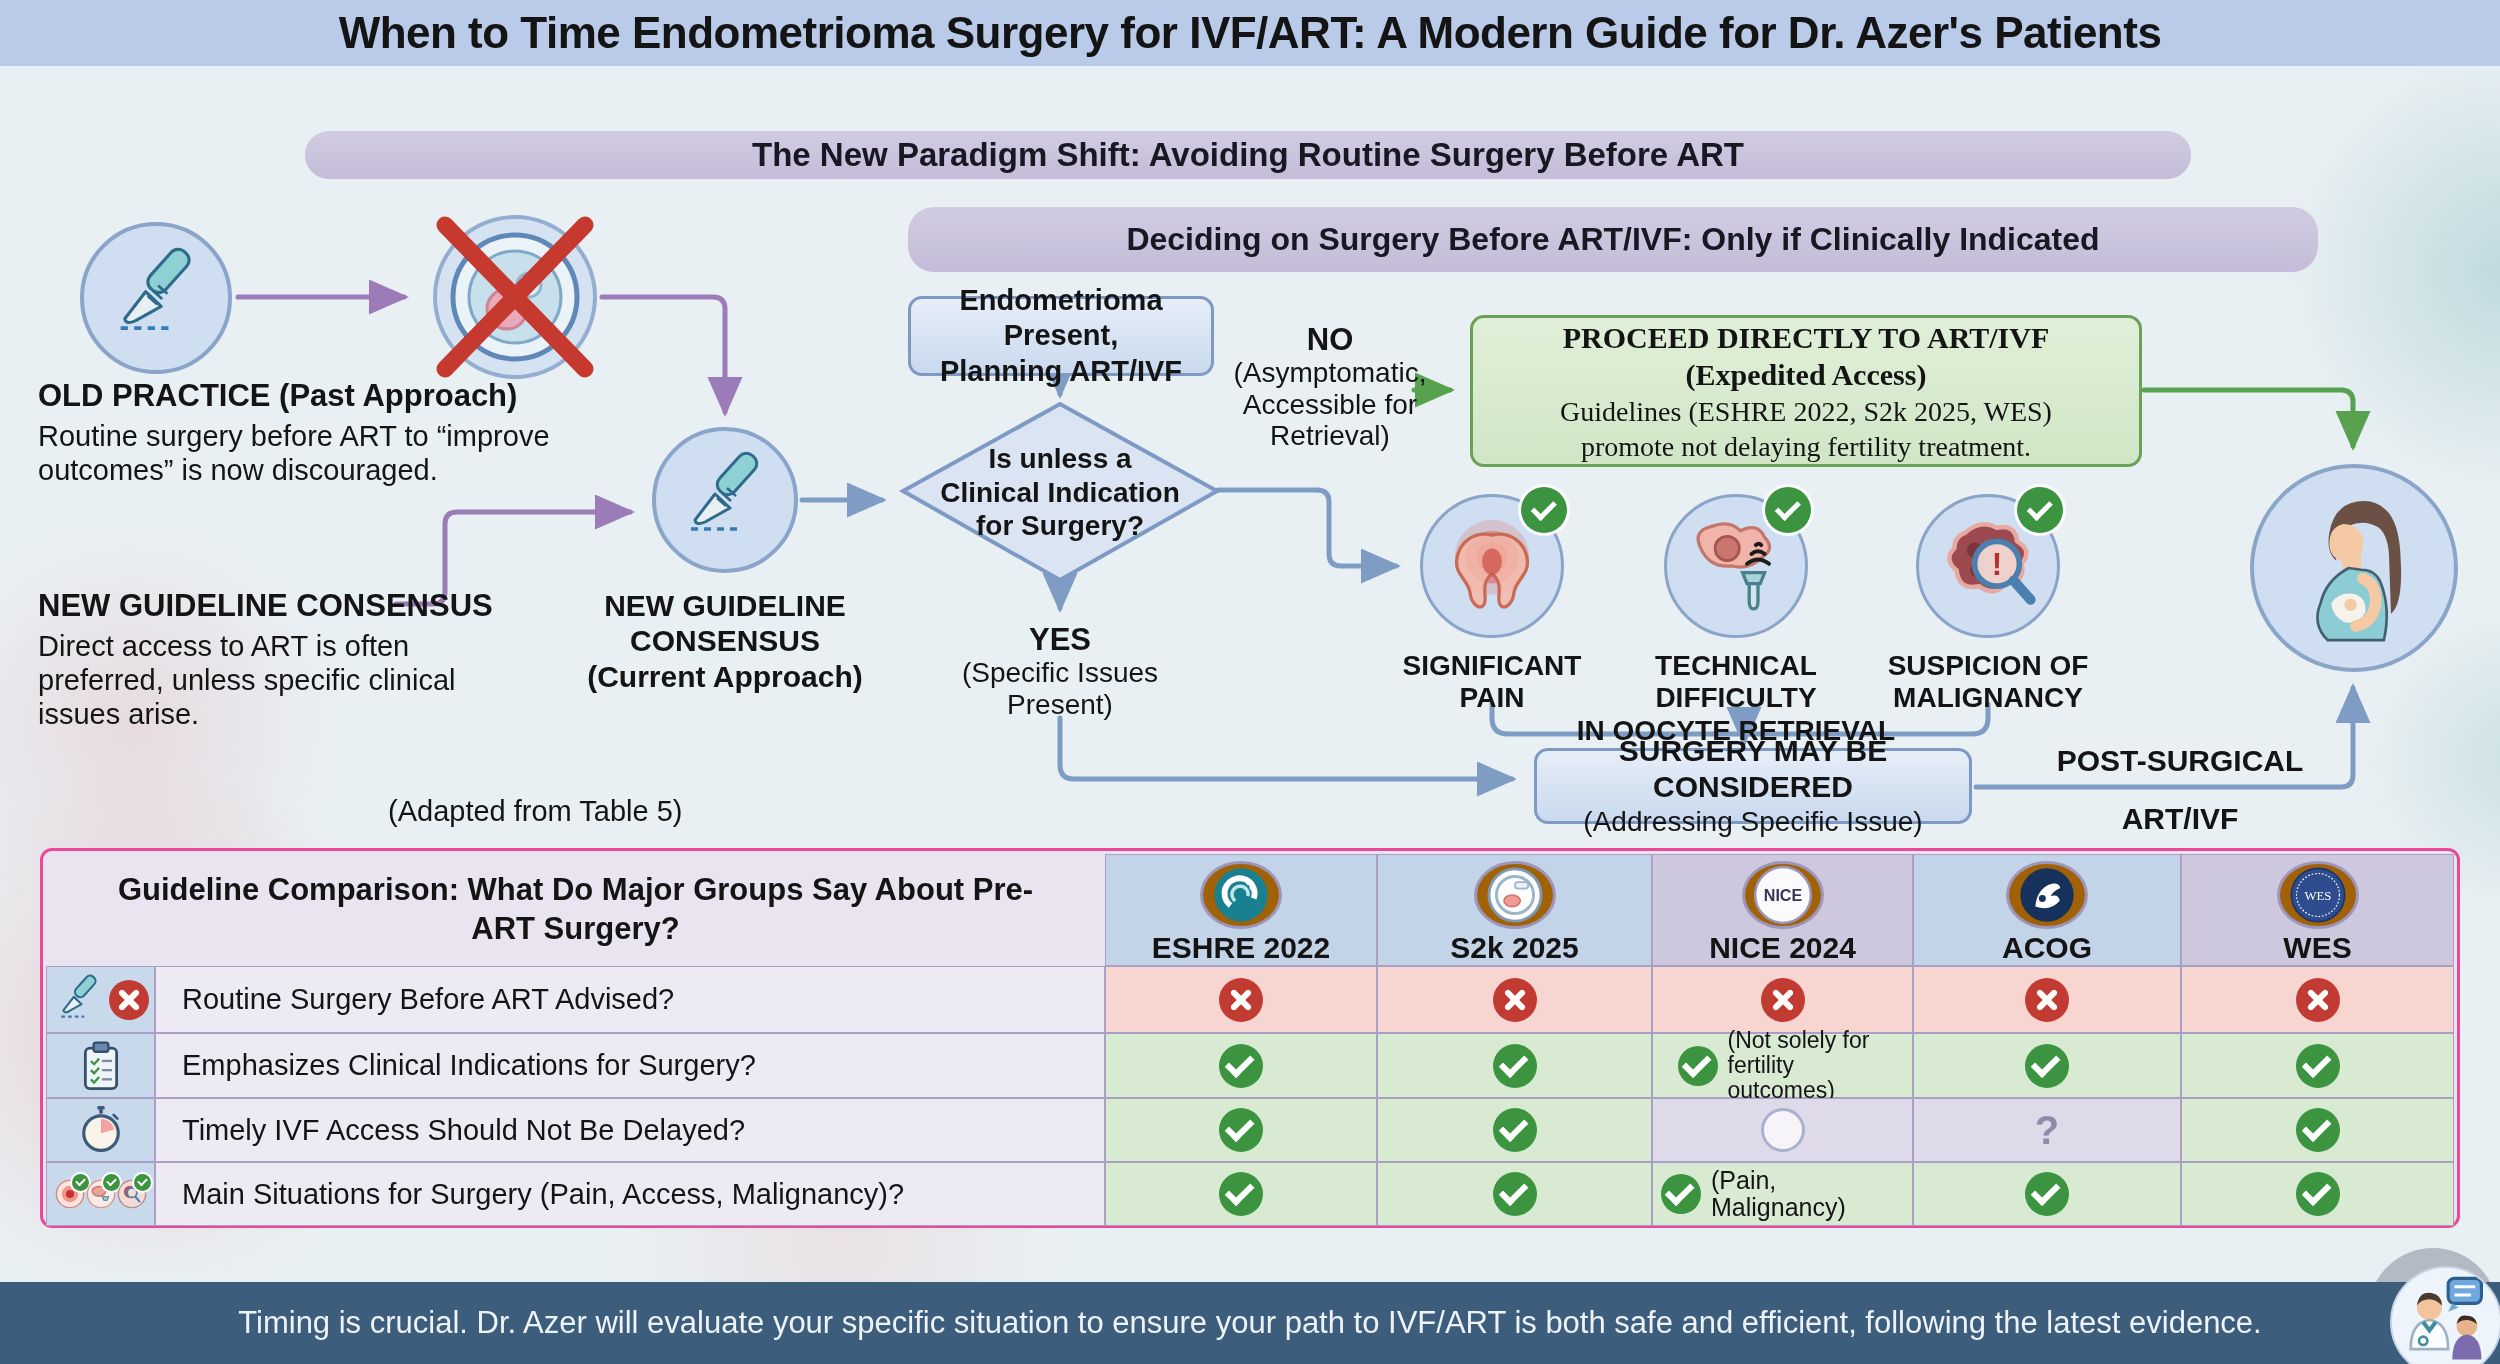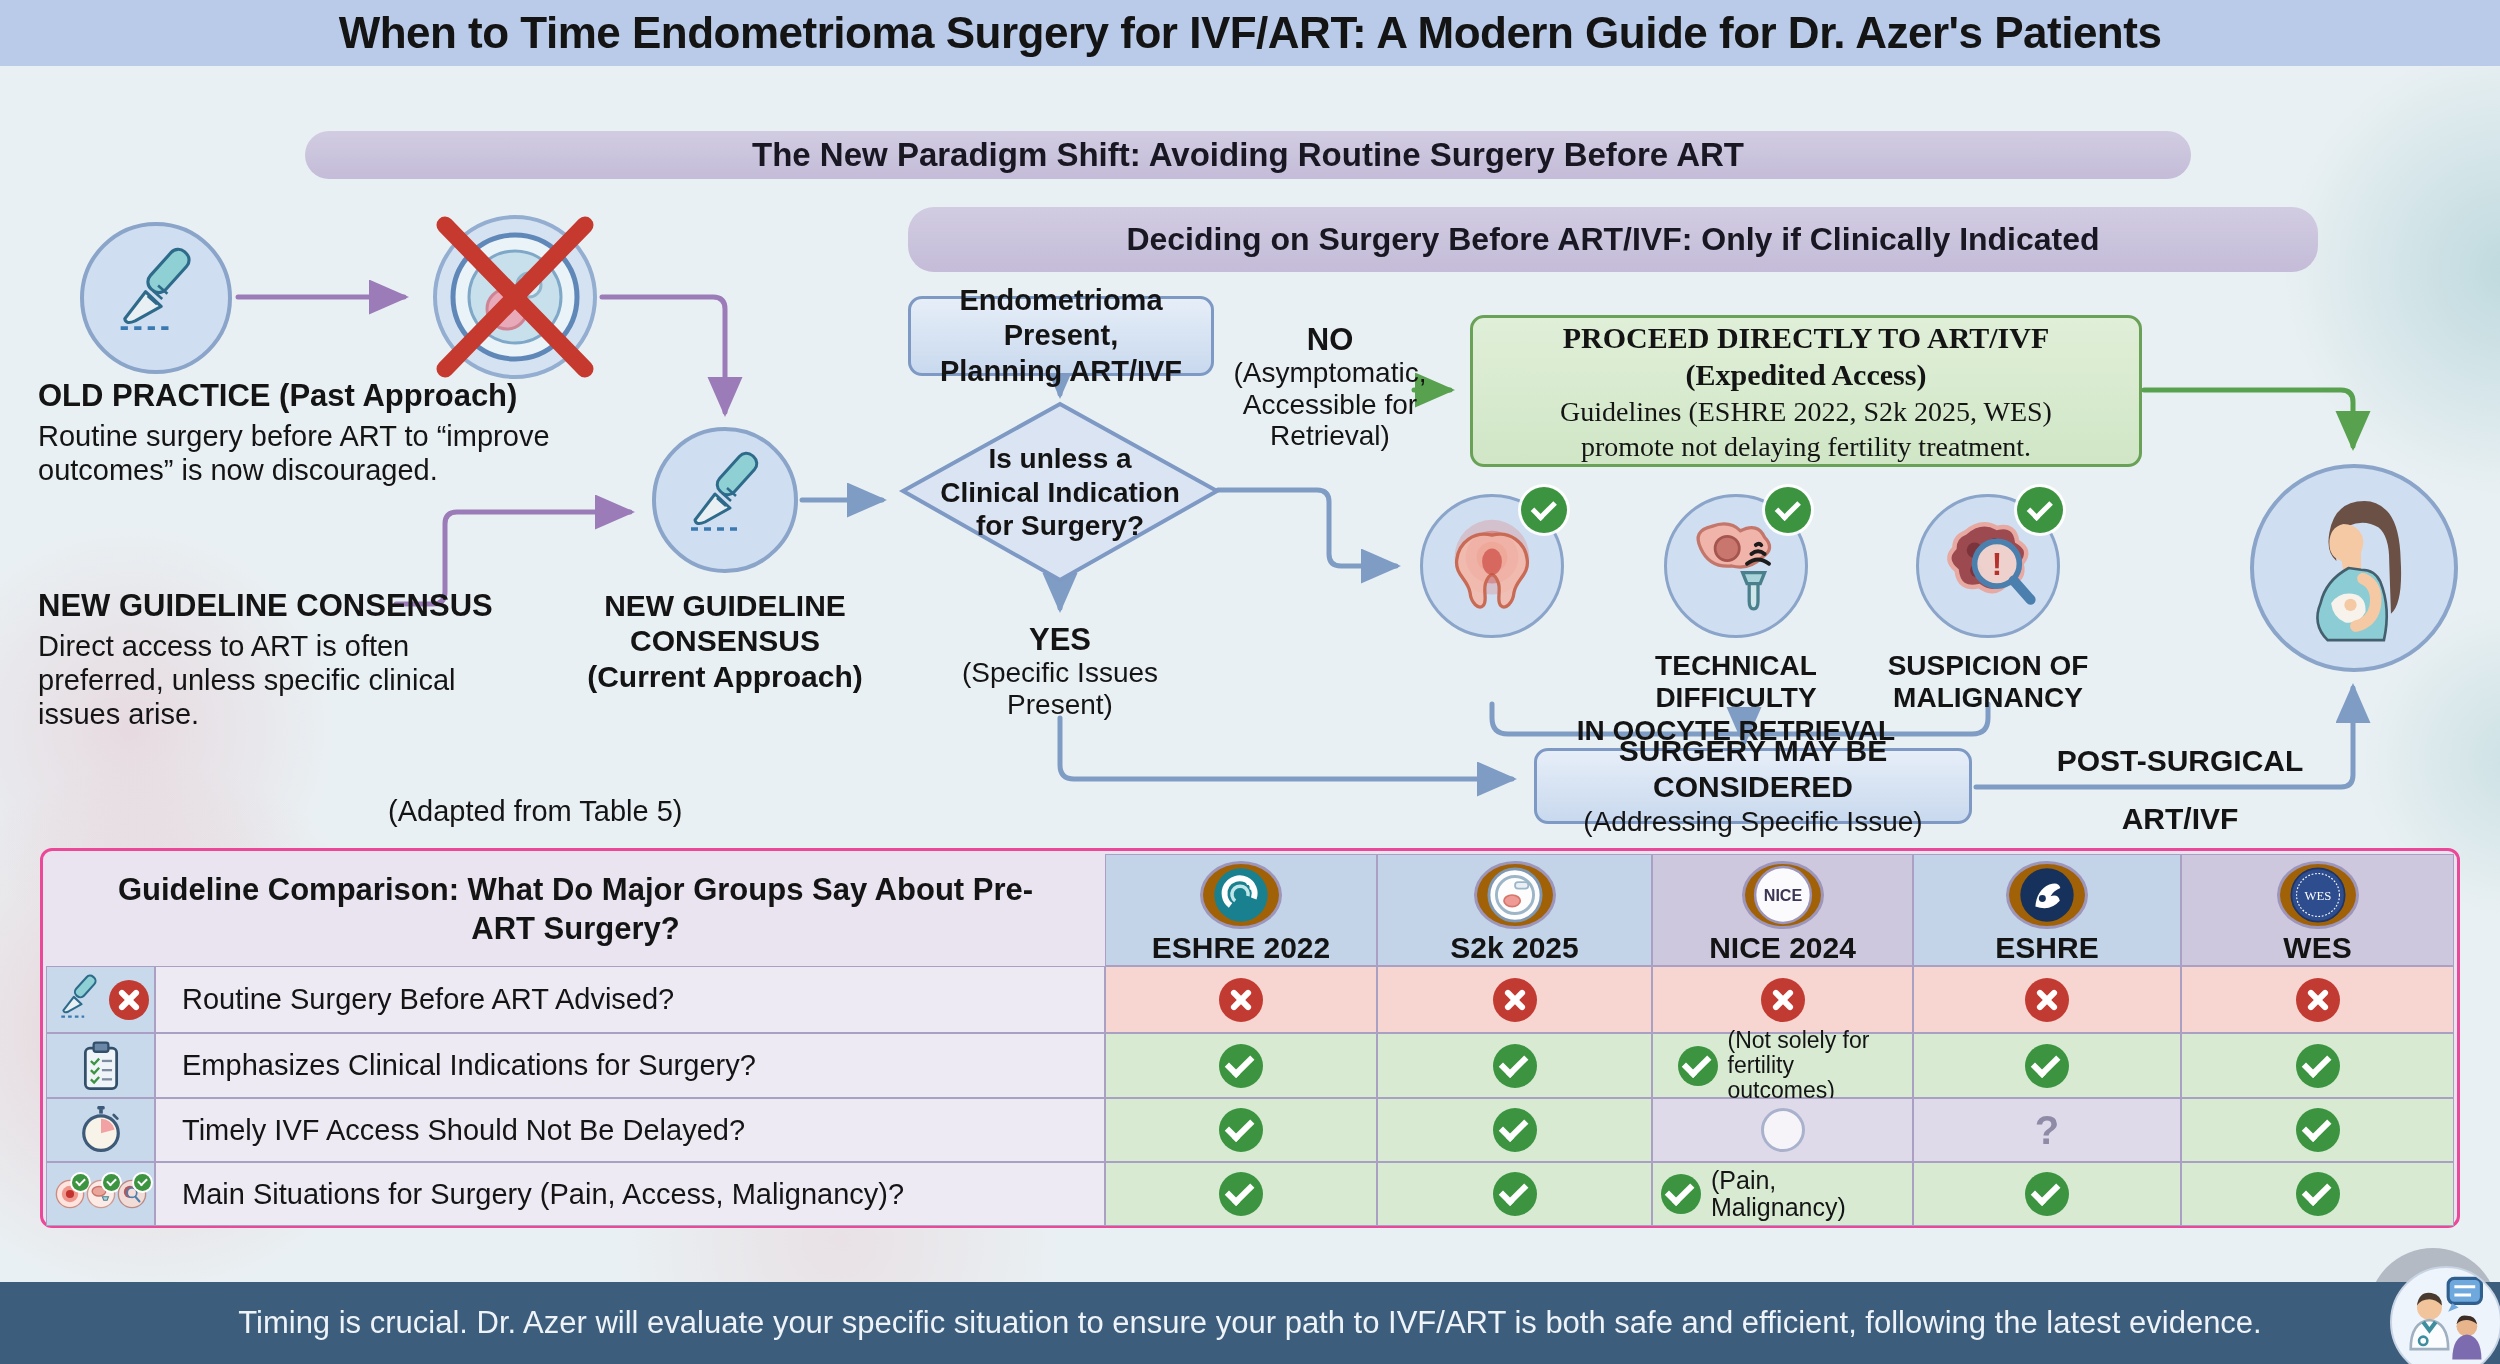--- a/index.html
+++ b/index.html
@@ -251,20 +251,24 @@
       <circle cx="38" cy="36" r="7" fill="#7c343c"></circle>
       <circle cx="56" cy="30" r="5" fill="#7c343c"></circle>
       <circle cx="40" cy="54" r="6" fill="#7c343c"></circle>
       <circle cx="58" cy="48" r="20" fill="#f4dbd6" fill-opacity="0.93" stroke="#4a7fae" stroke-width="5"></circle>
       <text x="58" y="58" text-anchor="middle" font-size="28" font-weight="bold" fill="#b5312c" font-family="Liberation Sans, sans-serif">!</text>
       <path d="M73 63 L88 80" stroke="#4a7fae" stroke-width="9" stroke-linecap="round"></path>
     </svg>
     <div class="badge"></div>
   </div>
 
+  <div class="abs z2 ctr bold" style="left:1372px;top:650px;width:240px;font-size:28px;line-height:1.16;">
+    <div>SIGNIFICANT</div>
+    <div>PAIN</div>
+  </div>
   <div class="abs z2 ctr bold" style="left:1576px;top:650px;width:320px;font-size:28px;line-height:1.16;">
     <div>TECHNICAL DIFFICULTY</div>
     <div>IN OOCYTE RETRIEVAL</div>
   </div>
   <div class="abs z2 ctr bold" style="left:1848px;top:650px;width:280px;font-size:28px;line-height:1.16;">
     <div>SUSPICION OF</div>
     <div>MALIGNANCY</div>
   </div>
 
   <div class="abs z2 fbox bluebox ctr" style="left:1534px;top:748px;width:438px;height:76px;line-height:1.2;">
@@ -329,21 +333,21 @@
       <div class="collabel">NICE 2024</div>
     </div>
     <div class="tc colhead">
       <div class="logoring">
         <svg width="58" height="58" viewBox="0 0 100 100">
             <circle cx="50" cy="50" r="46" fill="#16325c"></circle>
             <path d="M30 70 Q32 42 54 32 Q70 26 73 38 Q62 42 56 52 Q70 48 72 60 Q58 76 38 72 Z" fill="#ffffff"></path>
             <circle cx="42" cy="56" r="6" fill="#16325c"></circle>
           </svg>
       </div>
-      <div class="collabel">ESHRE</div>
+      <div class="collabel">ACOG</div>
     </div>
     <div class="tc colhead purp">
       <div class="logoring">
         <svg width="58" height="58" viewBox="0 0 100 100">
             <circle cx="50" cy="50" r="46" fill="#2e4d8e" stroke="#1d3569" stroke-width="3"></circle>
             <circle cx="50" cy="50" r="37" fill="none" stroke="#ffffff" stroke-width="2" stroke-dasharray="3 3"></circle>
             <text x="50" y="58" text-anchor="middle" font-size="22" fill="#ffffff" font-family="Liberation Serif, serif">WES</text>
           </svg>
       </div>
       <div class="collabel">WES</div>

